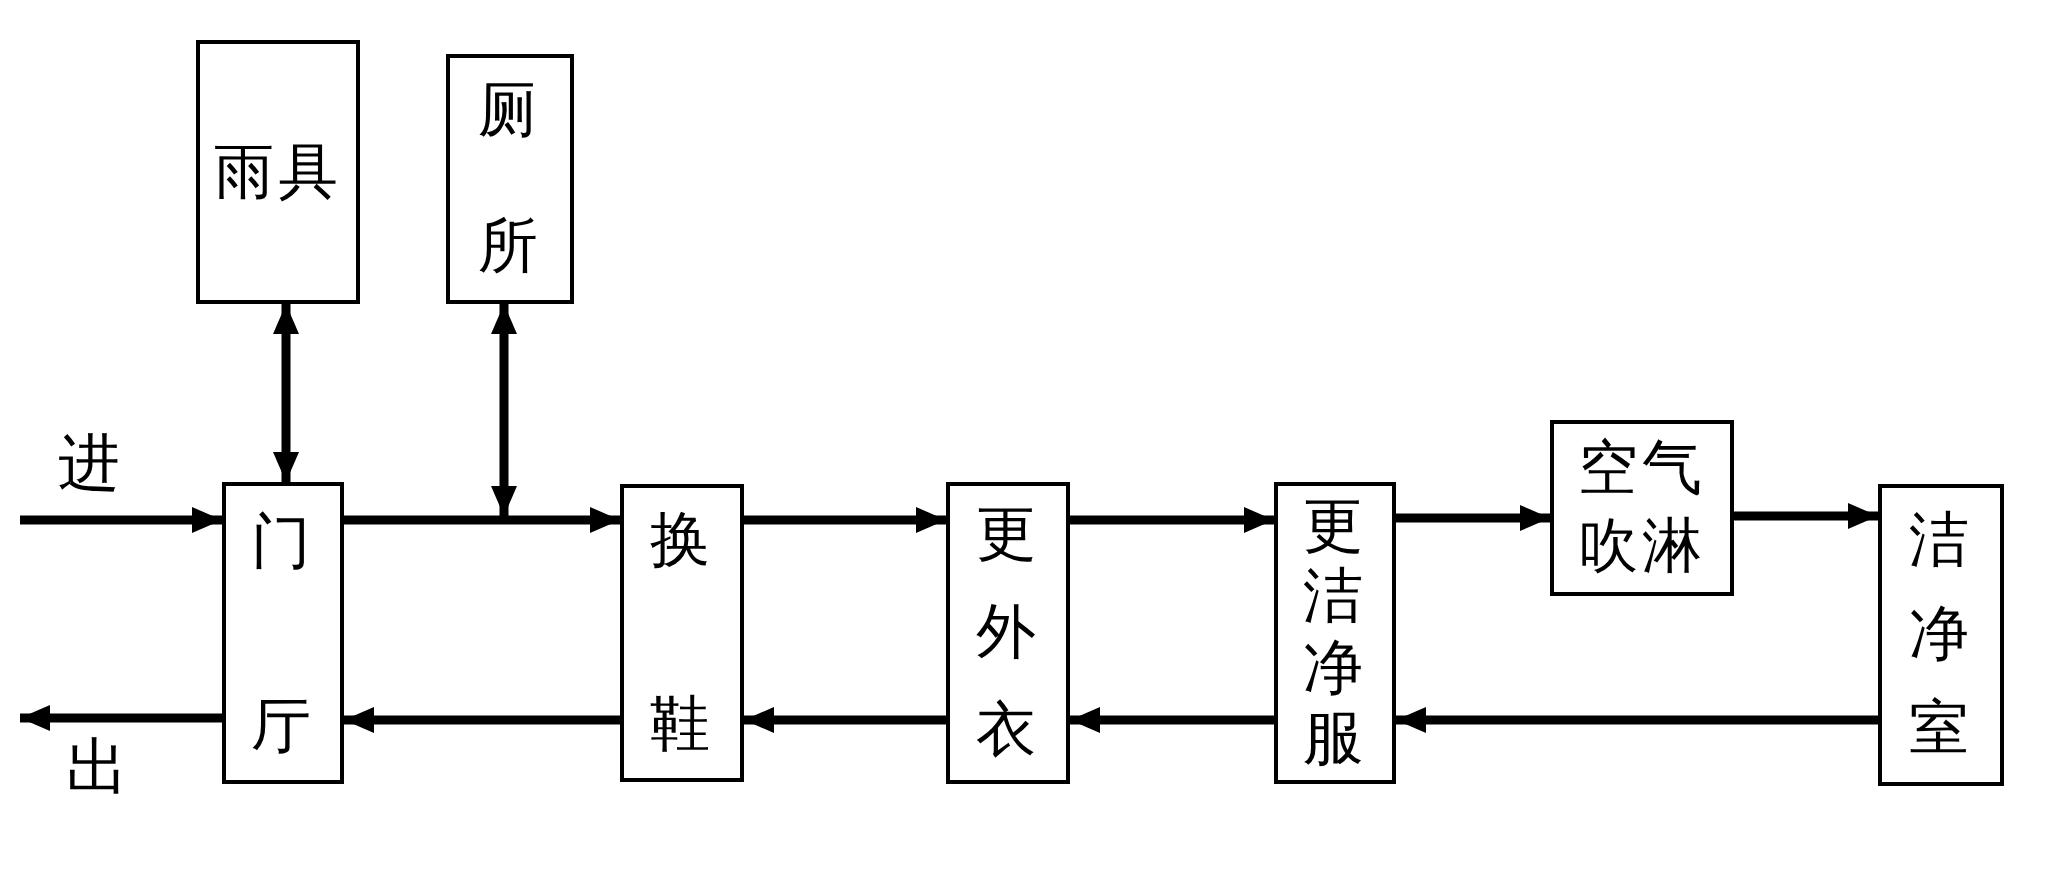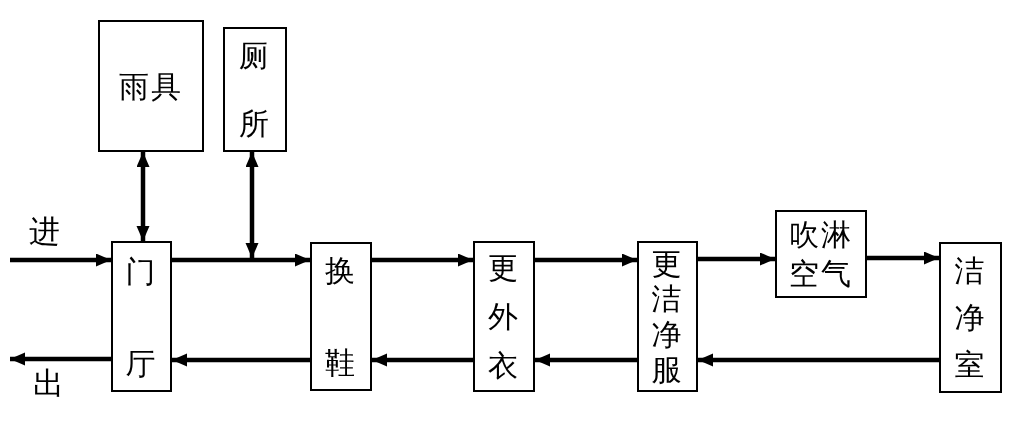--- a/index.html
+++ b/index.html
@@ -33,21 +33,21 @@
     align-items: center;
     font-size: 30px;
     line-height: 1.1;
   }
   .box .ln {
     display: block;
     white-space: nowrap;
     letter-spacing: 2px;
   }
   .box-rain-gear {
-    left: 98px; top: 20px; width: 106px; height: 132px;
+    left: 98px; top: 20px; width: 82px; height: 132px;
     justify-content: space-evenly;
   }
   .box-toilet {
     left: 223px; top: 27px; width: 64px; height: 125px;
     justify-content: space-between; padding: 10px 0;
   }
   .box-hall {
     left: 111px; top: 241px; width: 61px; height: 151px;
     justify-content: space-between; padding: 12px 0 10px 0;
   }
@@ -137,22 +137,22 @@
   </div>
 
   <div class="box box-cleanclothes">
     <span class="ln">更</span>
     <span class="ln">洁</span>
     <span class="ln">净</span>
     <span class="ln">服</span>
   </div>
 
   <div class="box box-airshower">
+    <span class="ln">空气</span>
     <span class="ln">吹淋</span>
-    <span class="ln">空气</span>
   </div>
 
   <div class="box box-cleanroom">
     <span class="ln">洁</span>
     <span class="ln">净</span>
     <span class="ln">室</span>
   </div>
 
   <div class="flow-label label-enter">进</div>
   <div class="flow-label label-exit">出</div>

